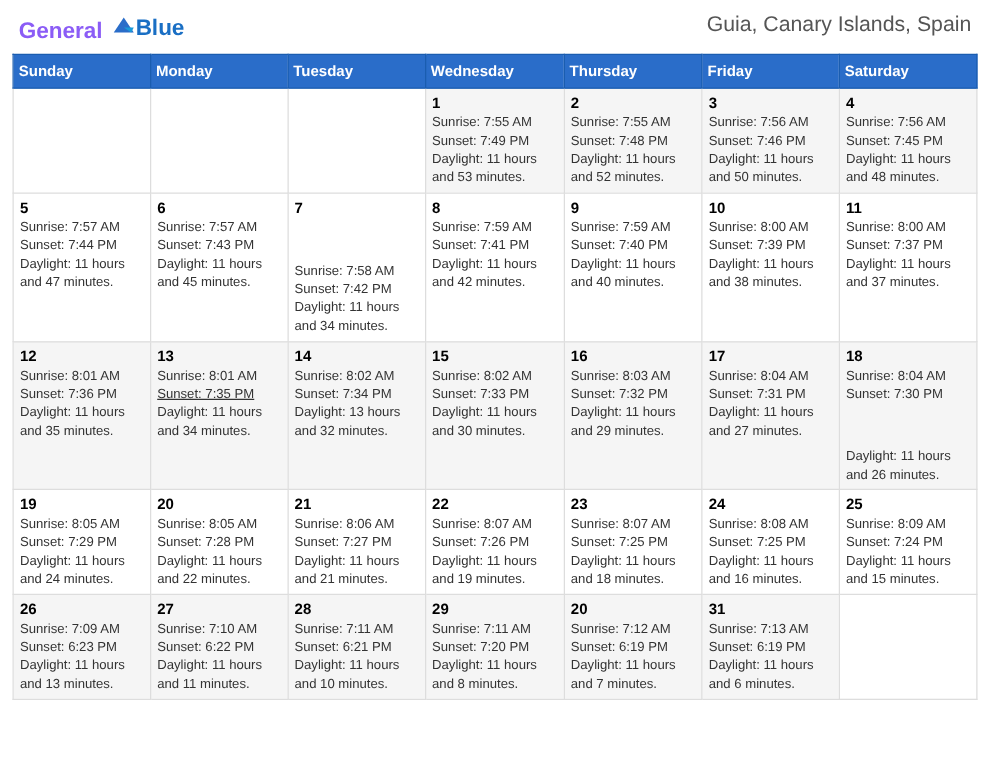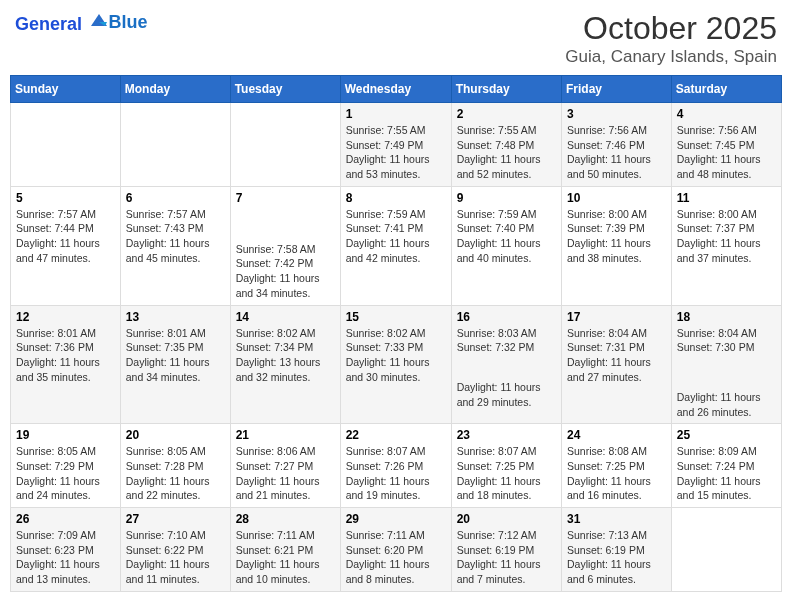--- a/index.html
+++ b/index.html
@@ -17,21 +17,21 @@
       margin-bottom: 8px;
       padding: 0 5px;
     }
     .logo {
       display: flex;
       align-items: center;
     }
     .logo-text-general {
       font-size: 18px;
       font-weight: bold;
-      color: #1d4ed8;
+      color: #8b5cf6;
     }
     .logo-text-blue {
       font-size: 18px;
       font-weight: bold;
       color: #1a6fc4;
     }
     .logo-icon {
       width: 20px;
       height: 20px;
       margin-left: 2px;
@@ -103,21 +103,20 @@
       <svg class="logo-icon" viewBox="0 0 20 20">
         <polygon points="2,16 10,4 18,16" fill="#2a6dc9"></polygon>
         <polygon points="10,12 16,16 18,12" fill="#1a9ad9"></polygon>
       </svg>
     </div>
     <div>
       <span class="logo-text-blue">Blue</span>
     </div>
   </div>
   <div class="title-area">
-    <div class="month-title">October 2025</div>
     <div class="subtitle">Guia, Canary Islands, Spain</div>
   </div>
 </div>
 
 <table>
   <thead>
     <tr>
     <th>Sunday</th>
         <th>Monday</th>
         <th>Tuesday</th>
@@ -229,21 +228,21 @@
           <div class="cell-text">
             <span style="display: block;">Sunrise: 8:01 AM</span>
             <span style="display: block;">Sunset: 7:36 PM</span>
             <span style="display: block;">Daylight: 11 hours and 35 minutes.</span>
           </div>
         </td>
         <td>
           <span class="day-num">13</span>
           <div class="cell-text">
             <span style="display: block;">Sunrise: 8:01 AM</span>
-            <span style="display: block;">Sunset: 7:35 PM</span>
+            <span style="display: block; text-decoration: underline;">Sunset: 7:35 PM</span>
             <span style="display: block;">Daylight: 11 hours and 34 minutes.</span>
           </div>
         </td>
         <td>
           <span class="day-num">14</span>
           <div class="cell-text">
             <span style="display: block;">Sunrise: 8:02 AM</span>
             <span style="display: block;">Sunset: 7:34 PM</span>
             <span style="display: block;">Daylight: 13 hours and 32 minutes.</span>
           </div>
@@ -254,21 +253,21 @@
             <span style="display: block;">Sunrise: 8:02 AM</span>
             <span style="display: block;">Sunset: 7:33 PM</span>
             <span style="display: block;">Daylight: 11 hours and 30 minutes.</span>
           </div>
         </td>
         <td>
           <span class="day-num">16</span>
           <div class="cell-text">
             <span style="display: block;">Sunrise: 8:03 AM</span>
             <span style="display: block;">Sunset: 7:32 PM</span>
-            <span style="display: block; margin-top: 25px;">Daylight: 11 hours and 29 minutes.</span>
+            <span style="display: block;">Daylight: 11 hours and 29 minutes.</span>
           </div>
         </td>
         <td>
           <span class="day-num">17</span>
           <div class="cell-text">
             <span style="display: block;">Sunrise: 8:04 AM</span>
             <span style="display: block;">Sunset: 7:31 PM</span>
             <span style="display: block;">Daylight: 11 hours and 27 minutes.</span>
           </div>
         </td>
@@ -361,21 +360,21 @@
           <div class="cell-text">
             <span style="display: block;">Sunrise: 7:11 AM</span>
             <span style="display: block;">Sunset: 6:21 PM</span>
             <span style="display: block;">Daylight: 11 hours and 10 minutes.</span>
           </div>
         </td>
         <td>
           <span class="day-num">29</span>
           <div class="cell-text">
             <span style="display: block;">Sunrise: 7:11 AM</span>
-            <span style="display: block;">Sunset: 6:20 PM</span>
+            <span style="display: block;">Sunset: 7:20 PM</span>
             <span style="display: block;">Daylight: 11 hours and 8 minutes.</span>
           </div>
         </td>
         <td>
           <span class="day-num">20</span>
           <div class="cell-text">
             <span style="display: block;">Sunrise: 7:12 AM</span>
             <span style="display: block;">Sunset: 6:19 PM</span>
             <span style="display: block;">Daylight: 11 hours and 7 minutes.</span>
           </div>

